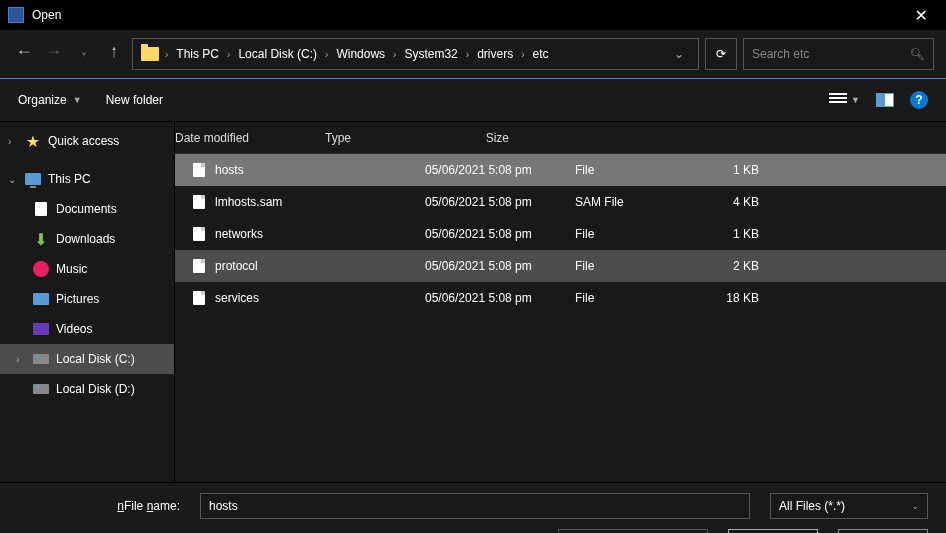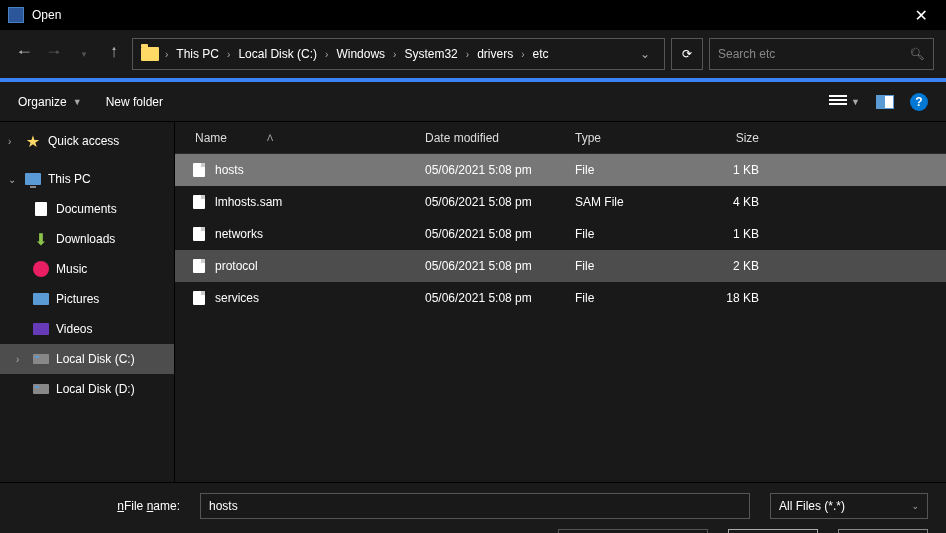--- a/index.html
+++ b/index.html
@@ -54,36 +54,36 @@
     .crumb-sep { color: #aaa; font-size: 10px; padding: 0 2px; }
     .addr-dropdown { margin-left: auto; color: #aaa; cursor: pointer; padding: 0 6px; }
     .refresh-btn {
       width: 32px; height: 32px;
       border: 1px solid #555;
       background: #191919;
       display: flex; align-items: center; justify-content: center;
       color: #fff; cursor: pointer;
     }
     .searchbox {
-      width: 225px; height: 32px;
+      width: 191px; height: 32px;
       border: 1px solid #555;
       background: #191919;
       display: flex; align-items: center;
       padding: 0 8px;
       color: #888;
     }
     .searchbox input {
       flex: 1; background: transparent; border: none; outline: none; color: #fff; font-size: 12px;
     }
     .searchbox input::placeholder { color: #888; }
     .search-icon { color: #888; }
     .toolbar {
       height: 44px;
       background: #1a1a1a;
-      border-top: 4px solid #3b82f6;
+      border-top: 1px solid #3b82f6;
       border-bottom: 1px solid #000;
       display: flex;
       align-items: center;
       padding: 0 18px;
       justify-content: space-between;
     }
     .toolbar-left { display: flex; gap: 24px; align-items: center; }
     .organize-btn { display: flex; align-items: center; gap: 6px; cursor: pointer; color: #fff; }
     .newfolder-btn { color: #fff; cursor: pointer; }
     .toolbar-right { display: flex; gap: 16px; align-items: center; }
@@ -313,24 +313,20 @@
     <div class="tree-item indent1">
       <span class="tree-icon">
           <span class="disk-icn"></span>
         </span>
       <span>Local Disk (D:)</span>
     </div>
   </div>
 
   <div class="filelist">
     <div class="fl-header">
-      <div class="col-name">
-        <span>Name</span>
-        <span class="sort-ind">ᐱ</span>
-      </div>
       <div class="col-date">Date modified</div>
       <div class="col-type">Type</div>
       <div class="col-size">Size</div>
     </div>
     <div id="file-rows">
         <div class="fl-row selected">
           <div class="col-name-cell">
             <span class="file-icn"></span>
             <span>hosts</span>
           </div>

